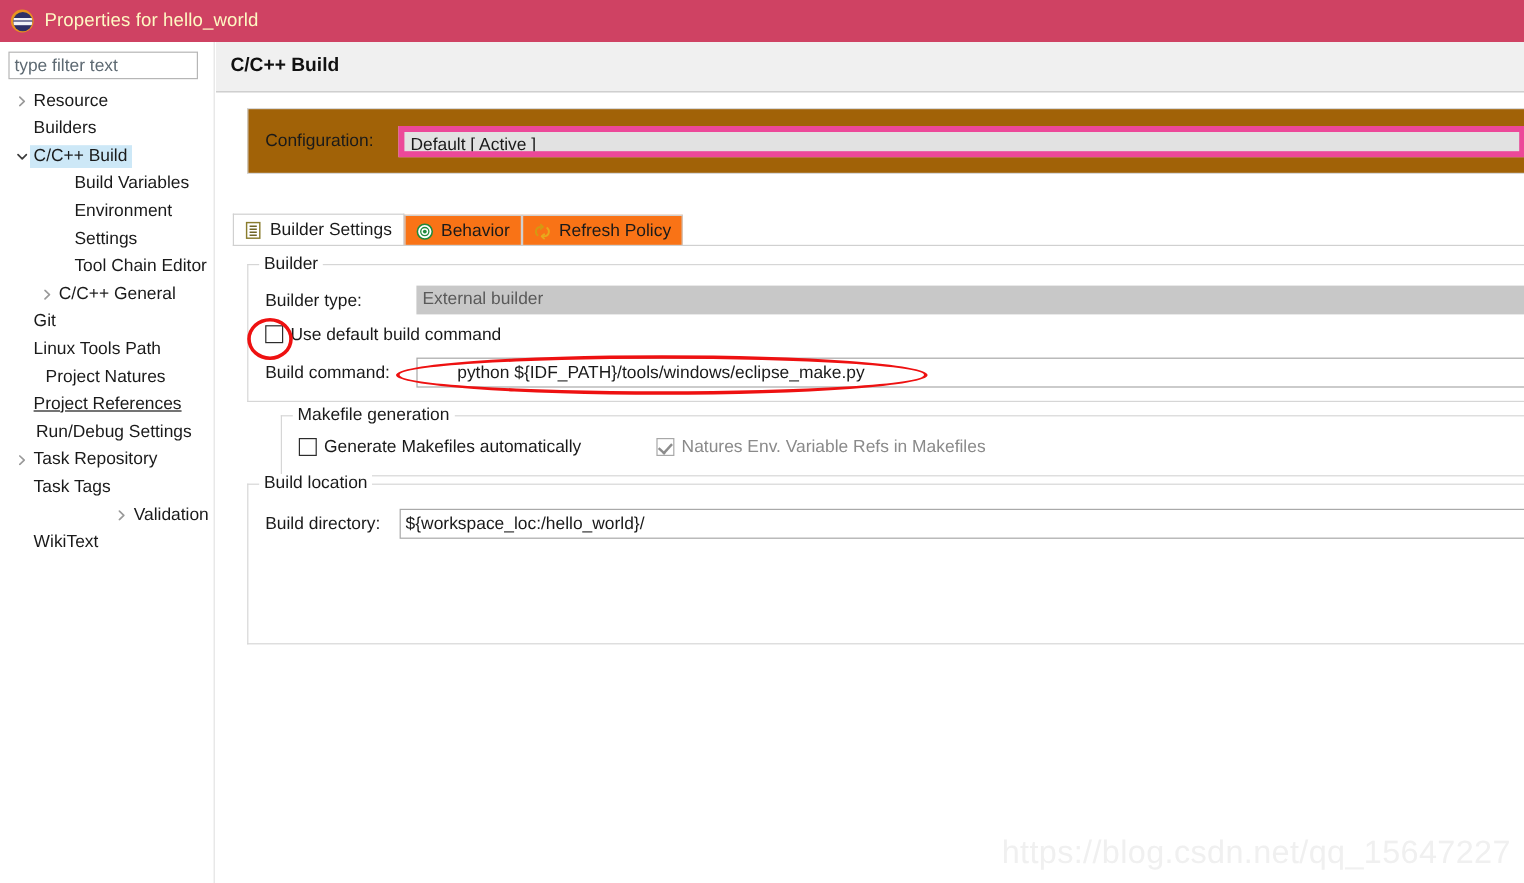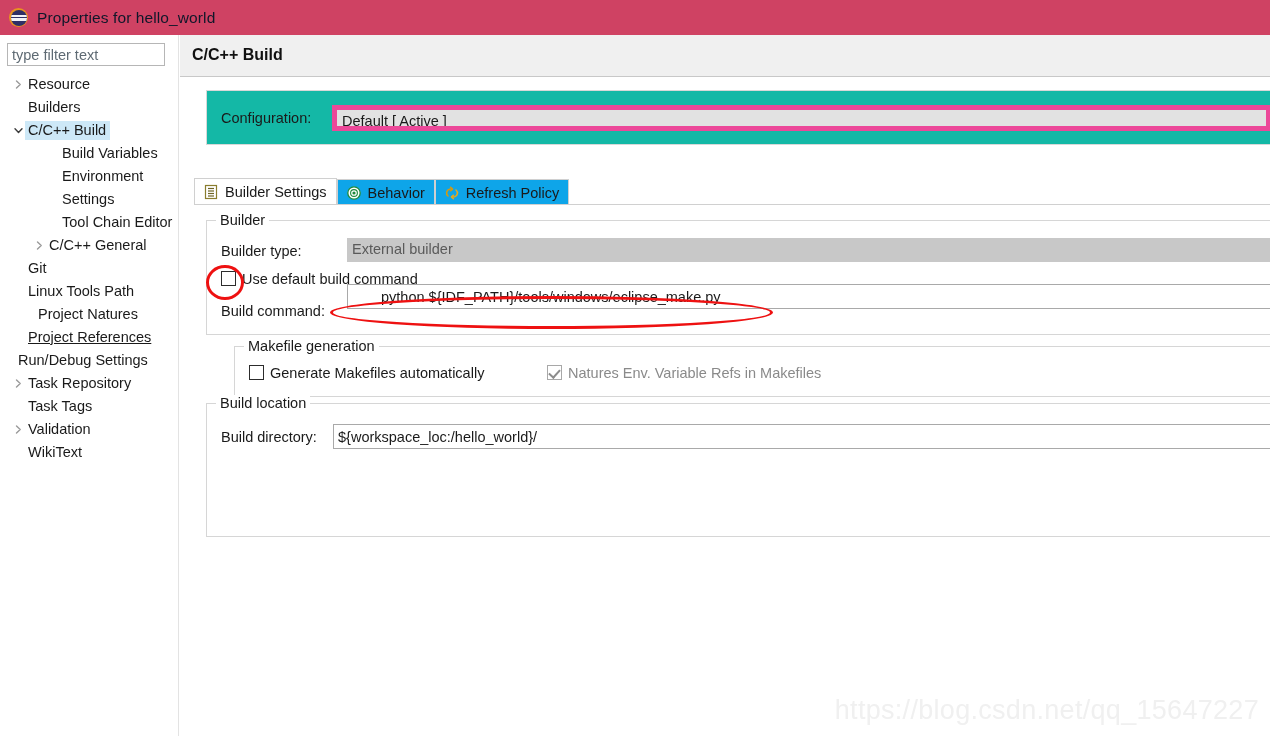--- a/index.html
+++ b/index.html
@@ -46,21 +46,21 @@
   }
   #eclipse-icon .band1 {
     position: absolute; left: 0; top: 5px;
     width: 16px; height: 2px; background: #f2f2f7;
   }
   #eclipse-icon .band2 {
     position: absolute; left: 0; top: 8.5px;
     width: 16px; height: 3px; background: #f2f2f7;
   }
   #title-text {
-    color: #0f172a;
+    color: #fef9c3;
     font-size: 15.5px;
     margin-left: 9px;
     letter-spacing: 0.1px;
   }
 
   
   #sidebar {
     position: absolute;
     left: 0; top: 35px;
     width: 179px; height: 701px;
@@ -136,21 +136,21 @@
     font-size: 16px;
     font-weight: bold;
     color: #111111;
   }
 
   
   #config-box {
     position: absolute;
     left: 26px; top: 55px;
     width: 1064px; height: 55px;
-    background: #14b8a6;
+    background: #a16207;
     border: 1px solid #d8d8d8;
     border-right: none;
     box-sizing: border-box;
   }
   #config-label {
     position: absolute;
     left: 14px; top: 19px;
     font-size: 14.5px;
     color: #1a1a1a;
   }
@@ -179,21 +179,21 @@
   }
   .tab {
     height: 26px;
     display: flex;
     align-items: center;
     padding: 0 9px 0 8px;
     font-size: 14.5px;
     color: #1a1a1a;
     border: 1px solid #d0d0d0;
     border-bottom: none;
-    background: #0ea5e9;
+    background: #f97316;
     box-sizing: border-box;
     white-space: nowrap;
   }
   .tab.active {
     background: #ffffff;
     border-color: #d0d0d0;
     height: 27px;
   }
   .tab .tab-icon {
     width: 16px; height: 16px;
@@ -379,37 +379,37 @@
         <span class="tree-label">Linux Tools Path</span>
       </div>
       <div class="tree-row" style="padding-left: 1px; margin-left: 20px;">
         <span class="tree-arrow"></span>
         <span class="tree-label">Project Natures</span>
       </div>
       <div class="tree-row" style="padding-left: 11px; text-decoration: underline;">
         <span class="tree-arrow"></span>
         <span class="tree-label">Project References</span>
       </div>
-      <div class="tree-row" style="padding-left: 1px;">
+      <div class="tree-row" style="padding-left: 13px;">
         <span class="tree-arrow"></span>
         <span class="tree-label">Run/Debug Settings</span>
       </div>
       <div class="tree-row" style="padding-left: 11px;">
         <span class="tree-arrow">
           <svg width="9" height="9" viewBox="0 0 9 9">
             <path d="M2.5 1 L6.2 4.5 L2.5 8" fill="none" stroke="#9a9a9a" stroke-width="1.4" stroke-linecap="round" stroke-linejoin="round"></path>
           </svg>
         </span>
         <span class="tree-label">Task Repository</span>
       </div>
       <div class="tree-row" style="padding-left: 11px;">
         <span class="tree-arrow"></span>
         <span class="tree-label">Task Tags</span>
       </div>
-      <div class="tree-row" style="padding-left: 11px;">
+      <div class="tree-row" style="padding-left: 11px; justify-content: flex-end;">
         <span class="tree-arrow">
           <svg width="9" height="9" viewBox="0 0 9 9">
             <path d="M2.5 1 L6.2 4.5 L2.5 8" fill="none" stroke="#9a9a9a" stroke-width="1.4" stroke-linecap="round" stroke-linejoin="round"></path>
           </svg>
         </span>
         <span class="tree-label">Validation</span>
       </div>
       <div class="tree-row" style="padding-left: 11px;">
         <span class="tree-arrow"></span>
         <span class="tree-label">WikiText</span>
@@ -468,21 +468,21 @@
   <div class="group" id="grp-builder">
     <span class="group-title">Builder</span>
 
     <span class="field-label" style="left:14px; top:22px;">Builder type:</span>
     <div class="readonly-field" style="left:140px; top:17px; width:924px; height:24px;">External builder</div>
 
     <span class="cbox" id="cb-use-default" style="left:14px; top:50px;"></span>
     <span class="cbox-label" style="left:35px; top:50px;">Use default build command</span>
 
     <span class="field-label" style="left:14px; top:82px;">Build command:</span>
-    <input class="text-field" id="build-command-field" type="text" style="left: 140px; top: 63px; width: 924px; height: 25px; padding-left: 33px;" value="python ${IDF_PATH}/tools/windows/eclipse_make.py">
+    <input class="text-field" id="build-command-field" type="text" style="left: 140px; top: 77px; width: 924px; height: 25px; padding-left: 33px;" value="python ${IDF_PATH}/tools/windows/eclipse_make.py">
   </div>
 
   <div class="group" id="grp-makefile">
     <span class="group-title">Makefile generation</span>
 
     <span class="cbox" id="cb-generate" style="left:14px; top:18px;"></span>
     <span class="cbox-label" style="left:35px; top:18px;">Generate Makefiles automatically</span>
 
     <span class="cbox checked disabled" id="cb-expand" style="left:312px; top:18px;"></span>
     <span class="cbox-label disabled" style="left:333px; top:18px;">Natures Env. Variable Refs in Makefiles</span>

